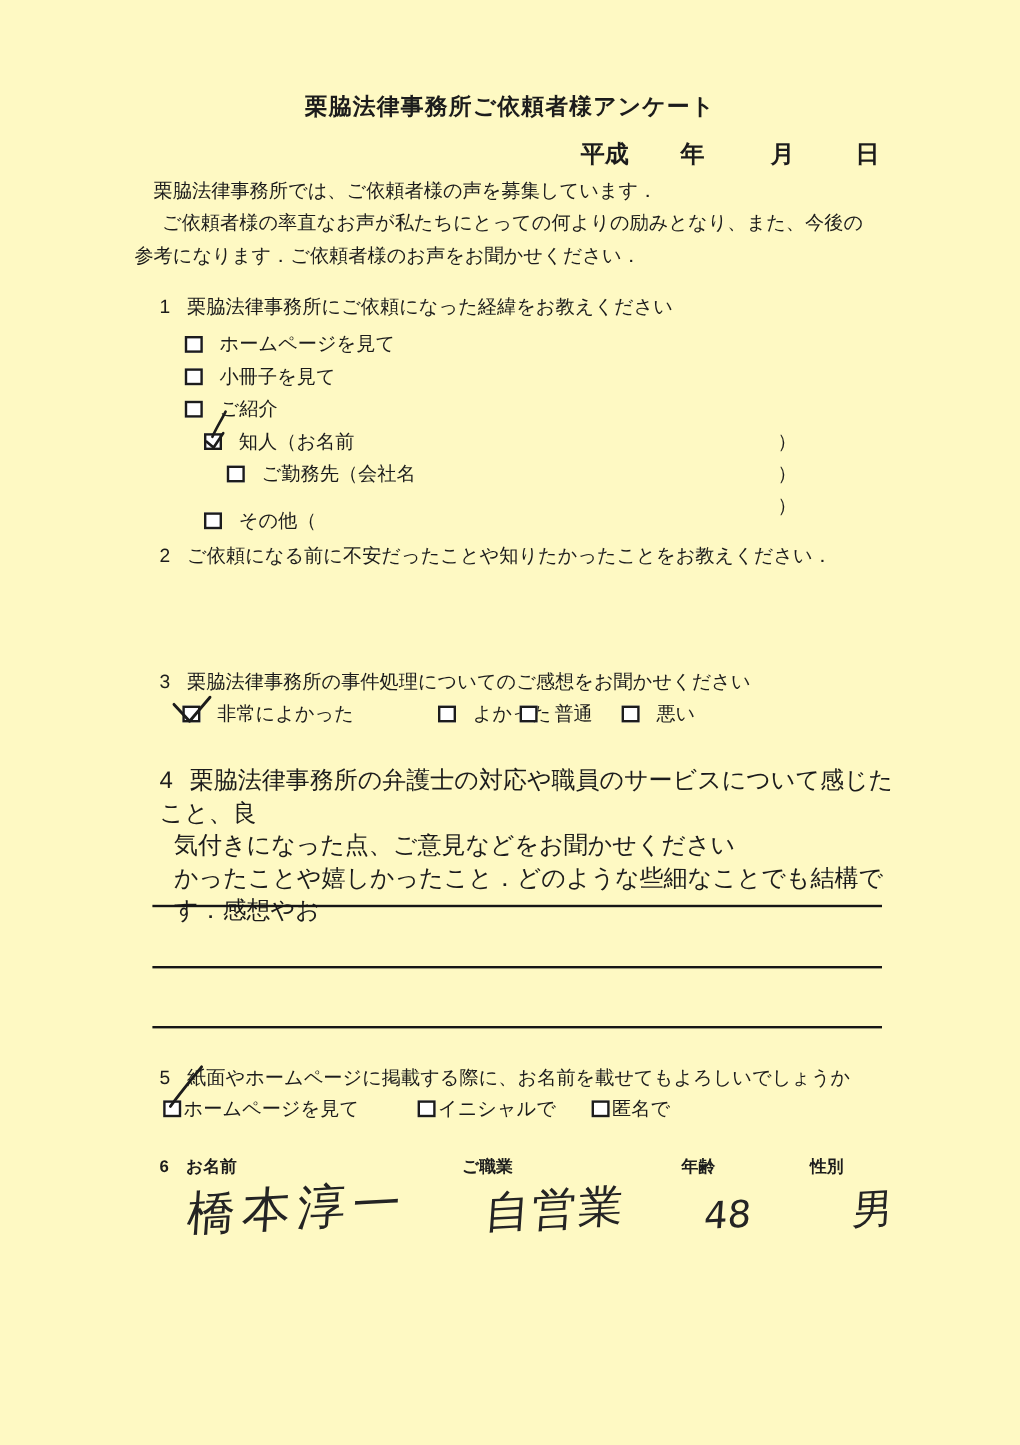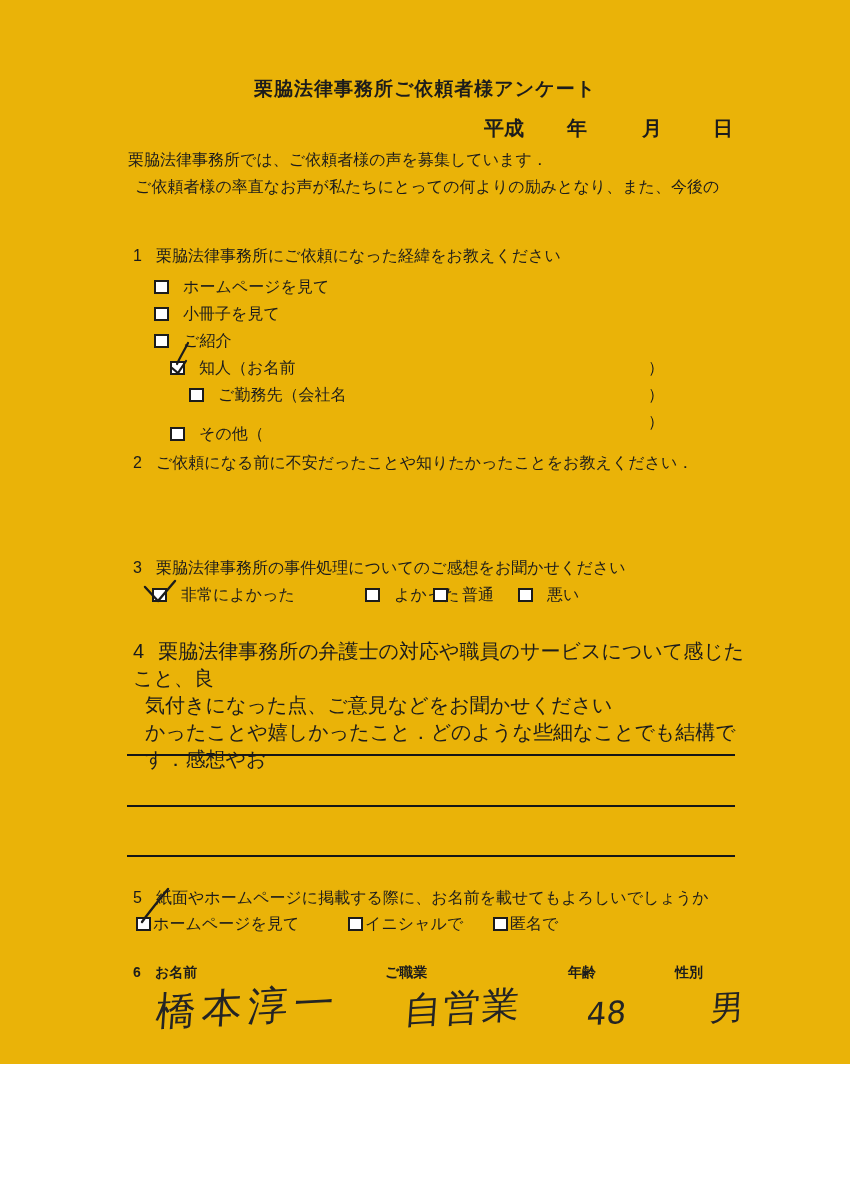--- a/index.html
+++ b/index.html
@@ -1,17 +1,17 @@
 <!DOCTYPE html>
 <html><head>
 <meta charset="utf-8">
 <style>
   html,body{margin:0;padding:0;background:#ffffff;}
   .page{
-    position:relative;width:850px;height:1064px;background:#eab308;
+    position:relative;width:850px;height:1204px;background:#fef9c3;
     font-family:"Liberation Sans","DejaVu Sans",sans-serif;
     color:#1c1c1c;overflow:hidden;
   }
   .abs{position:absolute;}
   .title{
     top:76px;left:0;width:100%;text-align:center;
     font-size:19px;font-weight:bold;letter-spacing:1px;
   }
   .dateline span{position:absolute;top:115px;font-size:20px;font-weight:bold;}
   .era{left:484px;} .yr{left:567px;} .mo{left:642px;} .dy{left:713px;}
@@ -55,20 +55,21 @@
   <div class="dateline">
     <span class="era">平成</span>
     <span class="yr">年</span>
     <span class="mo">月</span>
     <span class="dy">日</span>
   </div>
 
   <div class="abs intro">
     <div class="l1">栗脇法律事務所では、ご依頼者様の声を募集しています．</div>
     <div class="l2">ご依頼者様の率直なお声が私たちにとっての何よりの励みとなり、また、今後の</div>
+    <div class="l3">参考になります．ご依頼者様のお声をお聞かせください．</div>
   </div>
 
   <div class="abs qhead" style="top:246px;left:133px;">
     <span class="qnum">1</span><span class="qtxt">栗脇法律事務所にご依頼になった経緯をお教えください</span>
   </div>
   <div class="abs optrow" style="top:277px;left:154px;">
     <span class="cb"></span><span class="olabel">ホームページを見て</span>
   </div>
   <div class="abs optrow" style="top:304px;left:154px;">
     <span class="cb"></span><span class="olabel">小冊子を見て</span>

